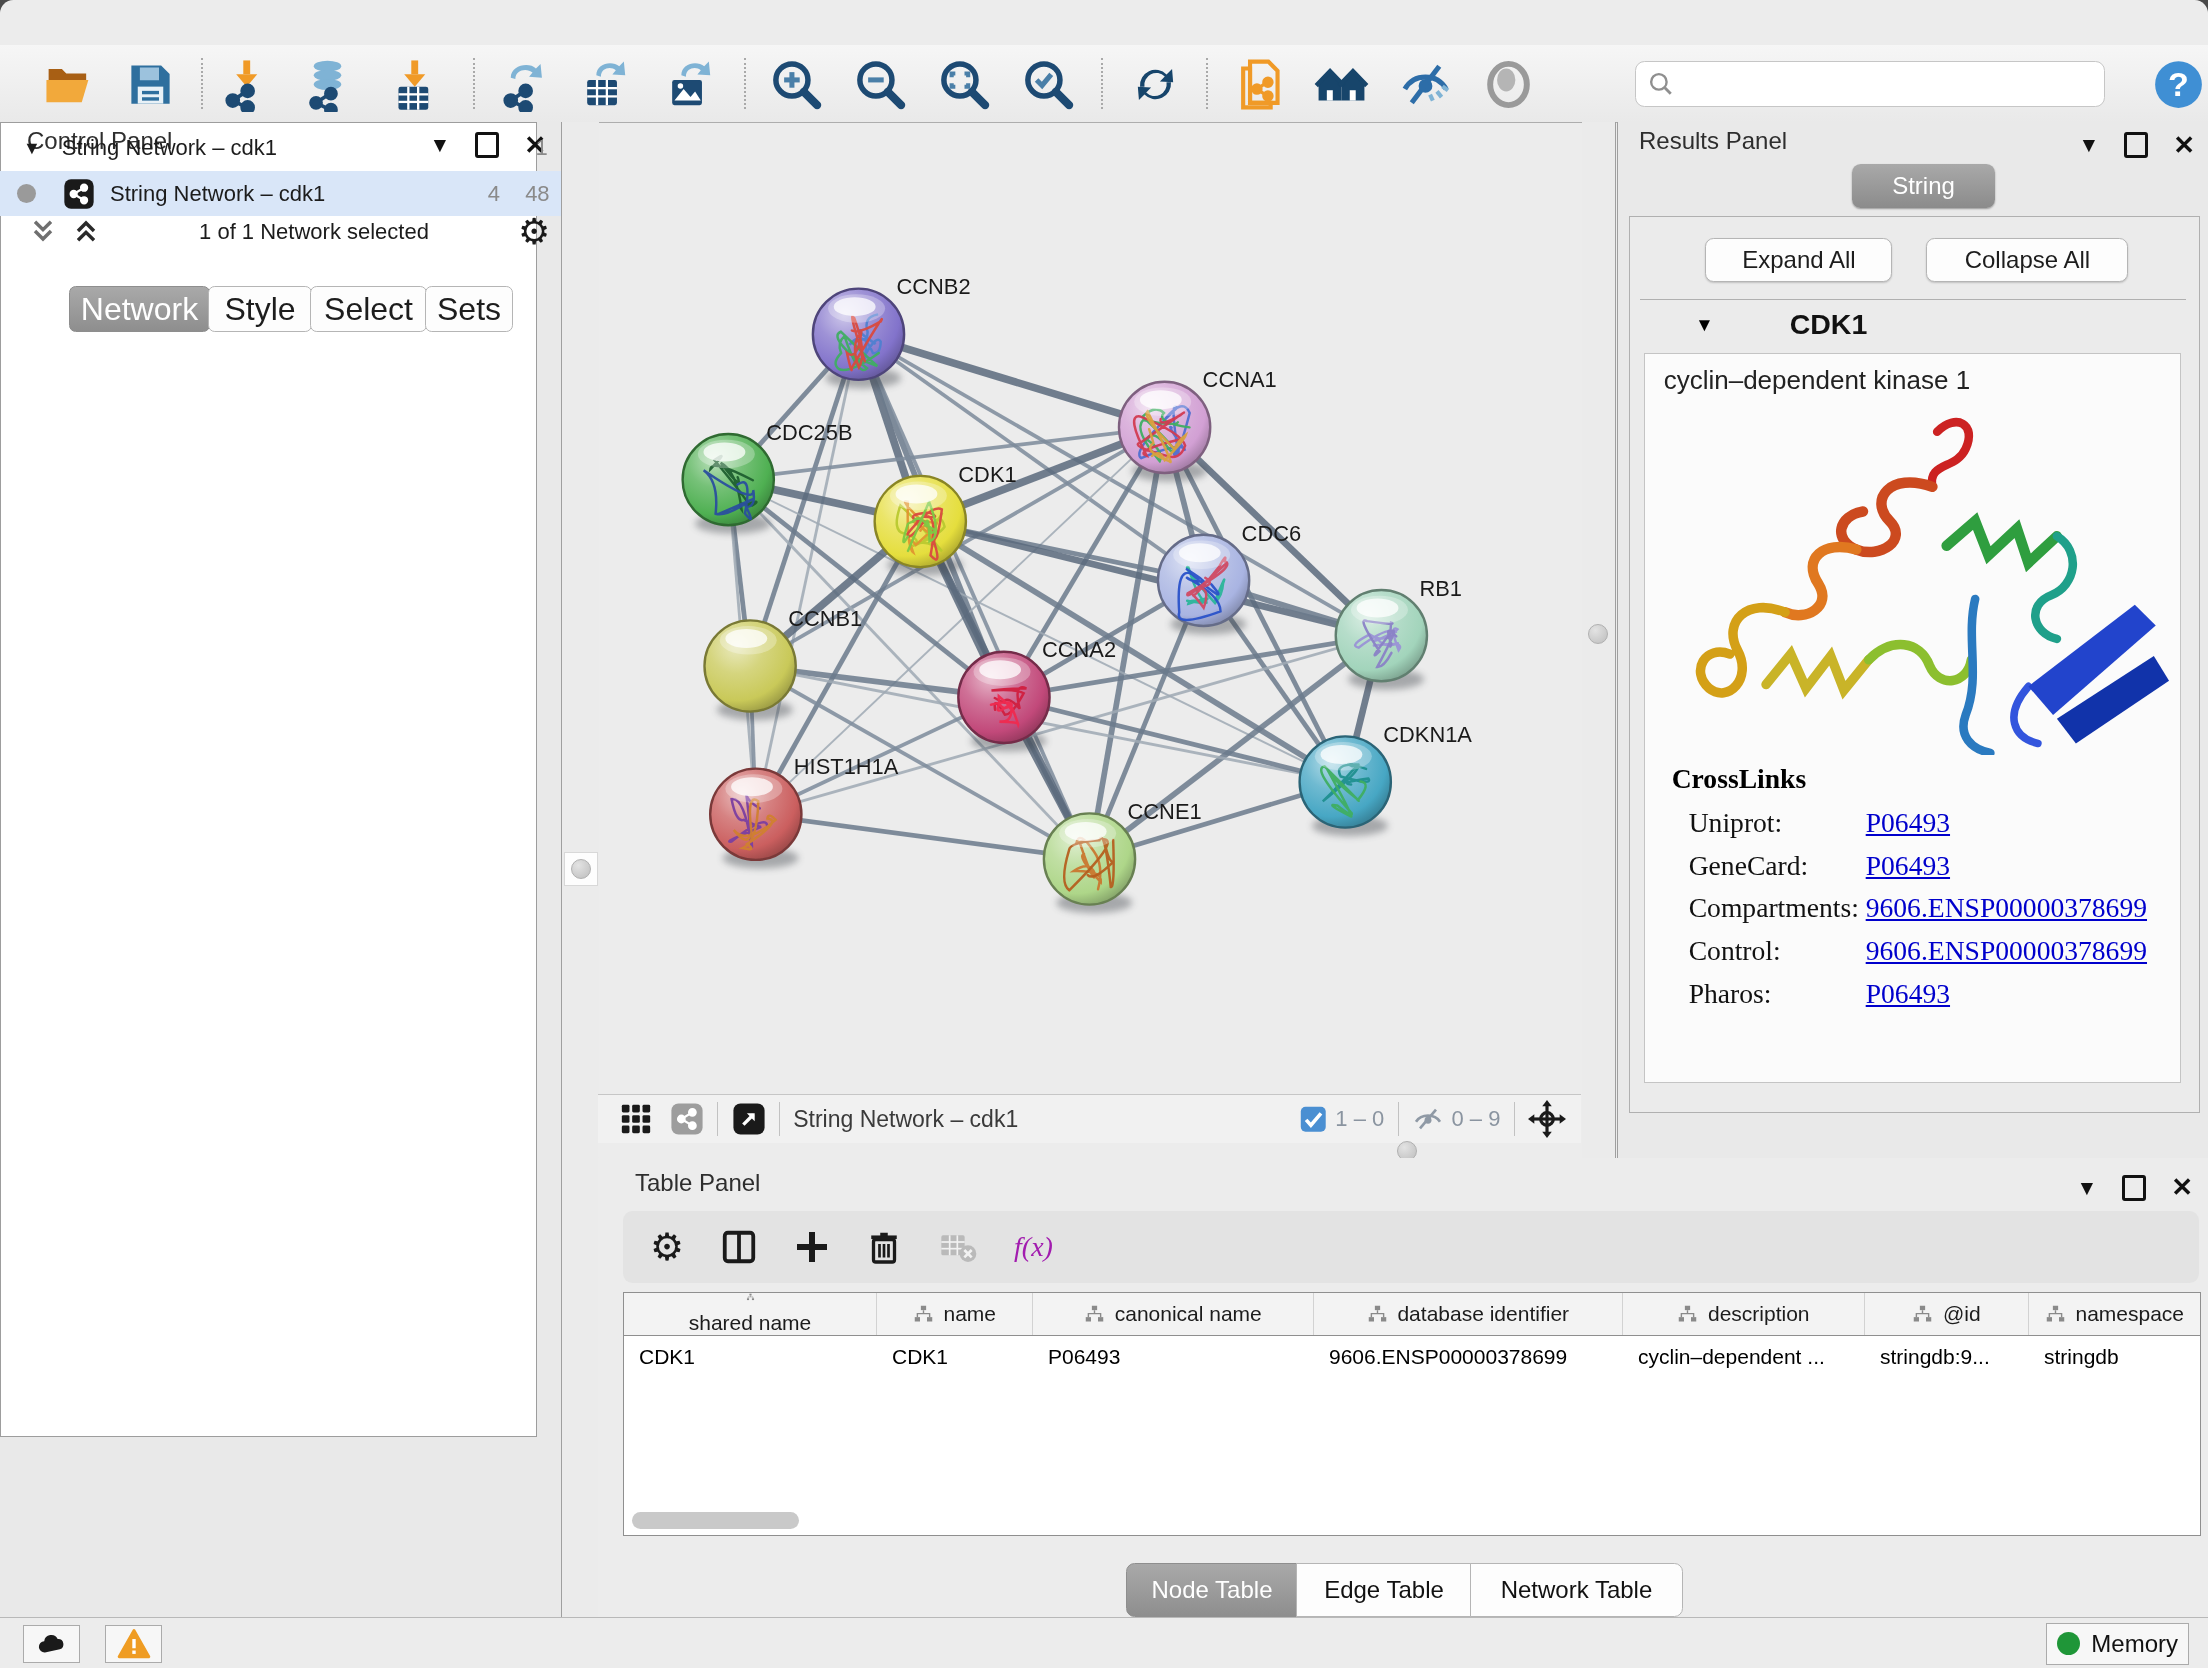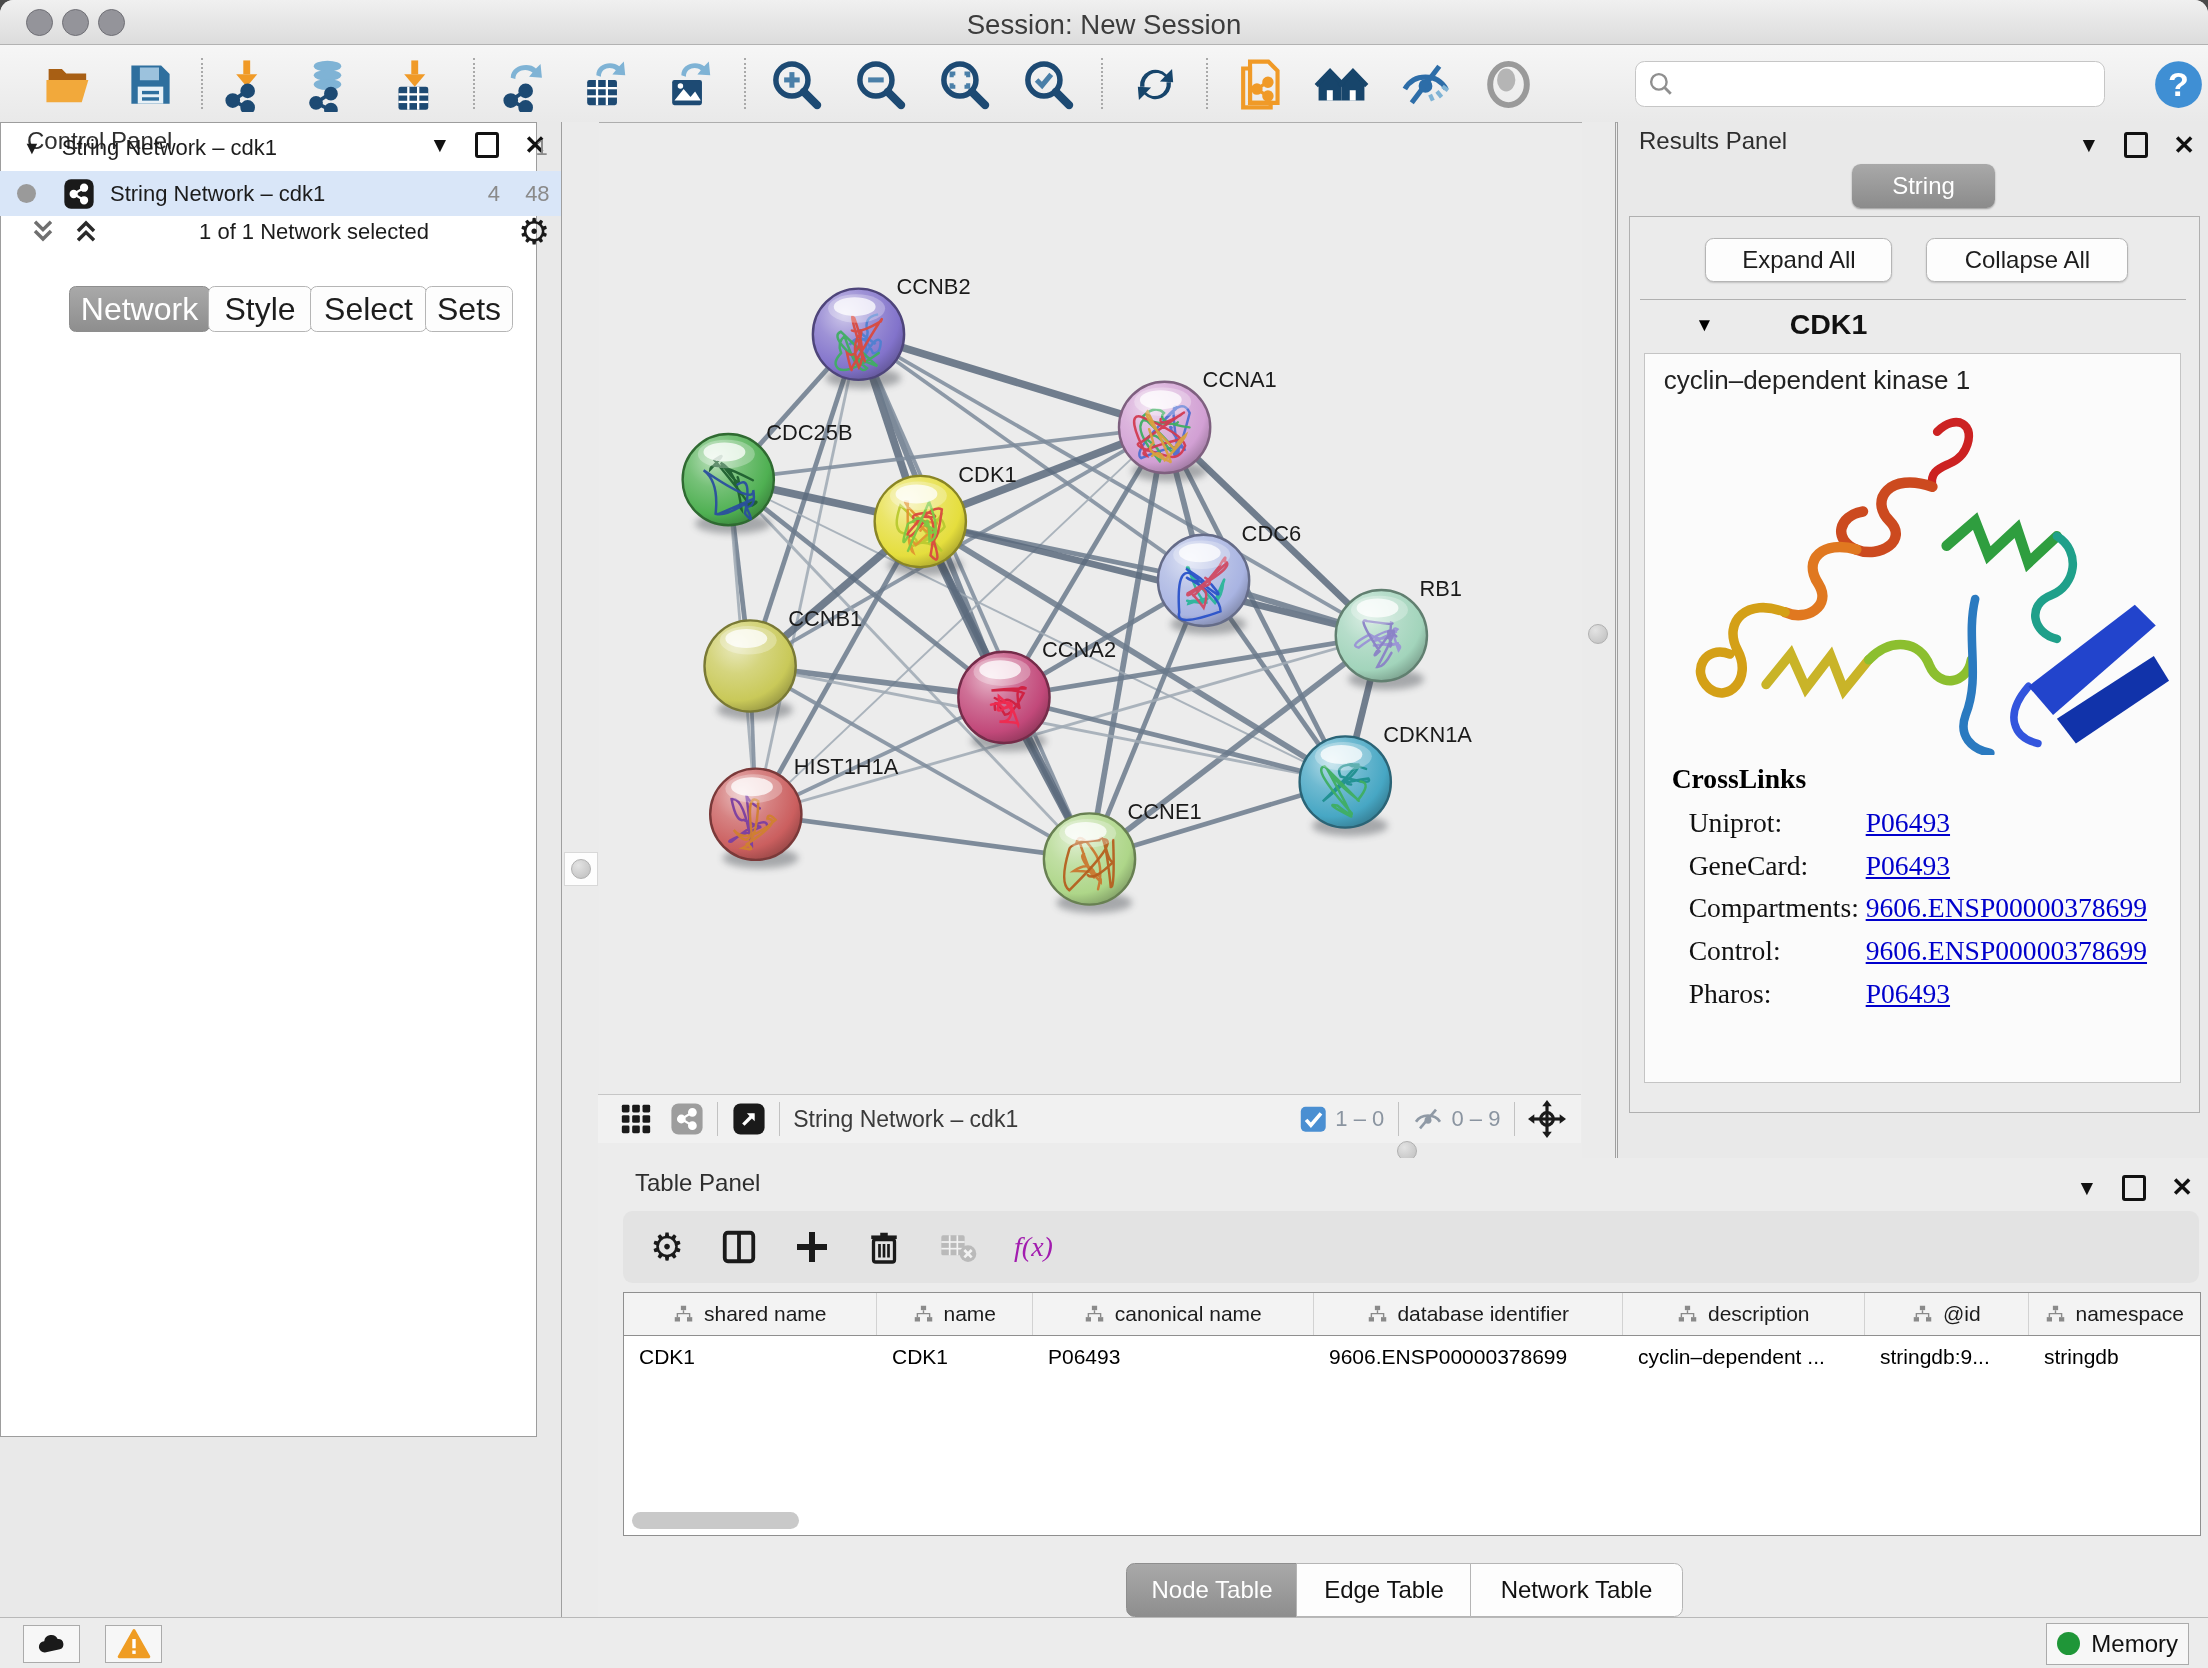--- a/index.html
+++ b/index.html
@@ -93,26 +93,20 @@
   #memory-btn{position:absolute;right:19px;top:4.8px;width:141px;height:40px;background:#f7f7f7;border:1.9px solid #ababab;
     display:flex;align-items:center;justify-content:center;gap:11.4px;font-size:24px;color:#111;}
   #mem-dot{width:23px;height:23px;border-radius:50%;background:#1f9638;}
   svg{display:block;}
 </style>
 </head>
 <body>
 
 <div id="window">
 
-  <div id="titlebar" class="abs">
-    <div class="traffic abs" style="left:26px"></div>
-    <div class="traffic abs" style="left:62px"></div>
-    <div class="traffic abs" style="left:98px"></div>
-    <div id="win-title" class="abs">Session: New Session</div>
-  </div>
 
   <div id="toolbar" class="abs">
     <div class="tbtn" style="left:40px">
       <svg width="53" height="53" viewBox="0 0 24 24">
         <path d="M3 5 h6 l2 2 h9 v4 H3 z" fill="#a85f14"></path>
           <path d="M2 10 h19 l-3 10 H2 z" fill="#f2a93b"></path>
       </svg>
     </div>
     <div class="tbtn" style="left:122px">
       <svg width="51" height="51" viewBox="0 0 24 24">
@@ -741,21 +735,21 @@
             <line x1="11.6" y1="5" x2="11.6" y2="17"></line>
           </g>
         <circle cx="18" cy="16" r="5" fill="#9a9a9a"></circle>
           <path d="M15.8 13.8 l4.4 4.4 M20.2 13.8 l-4.4 4.4" stroke="#fff" stroke-width="1.6"></path>
       </svg>
       <span style="font-family:Liberation Serif, serif;font-style:italic;font-size:28px;color:#a21caf">f(x)</span>
     </div>
 
     <div id="tp-table">
       <div id="tp-header">
-          <div class="th" style="width: 253px;">
+          <div class="th" style="width: 253px; flex-direction: column;">
             <svg width="21" height="21" viewBox="0 0 24 24">
               <g fill="#8a8a8a">
                 <rect x="9" y="2" width="6" height="5"></rect>
                 <rect x="2" y="15" width="6" height="5"></rect>
                 <rect x="16" y="15" width="6" height="5"></rect>
               </g>
               <g stroke="#8a8a8a" stroke-width="1.6" fill="none">
                 <path d="M12 7 v4 M5 15 v-4 h14 v4"></path>
               </g>
             </svg>

